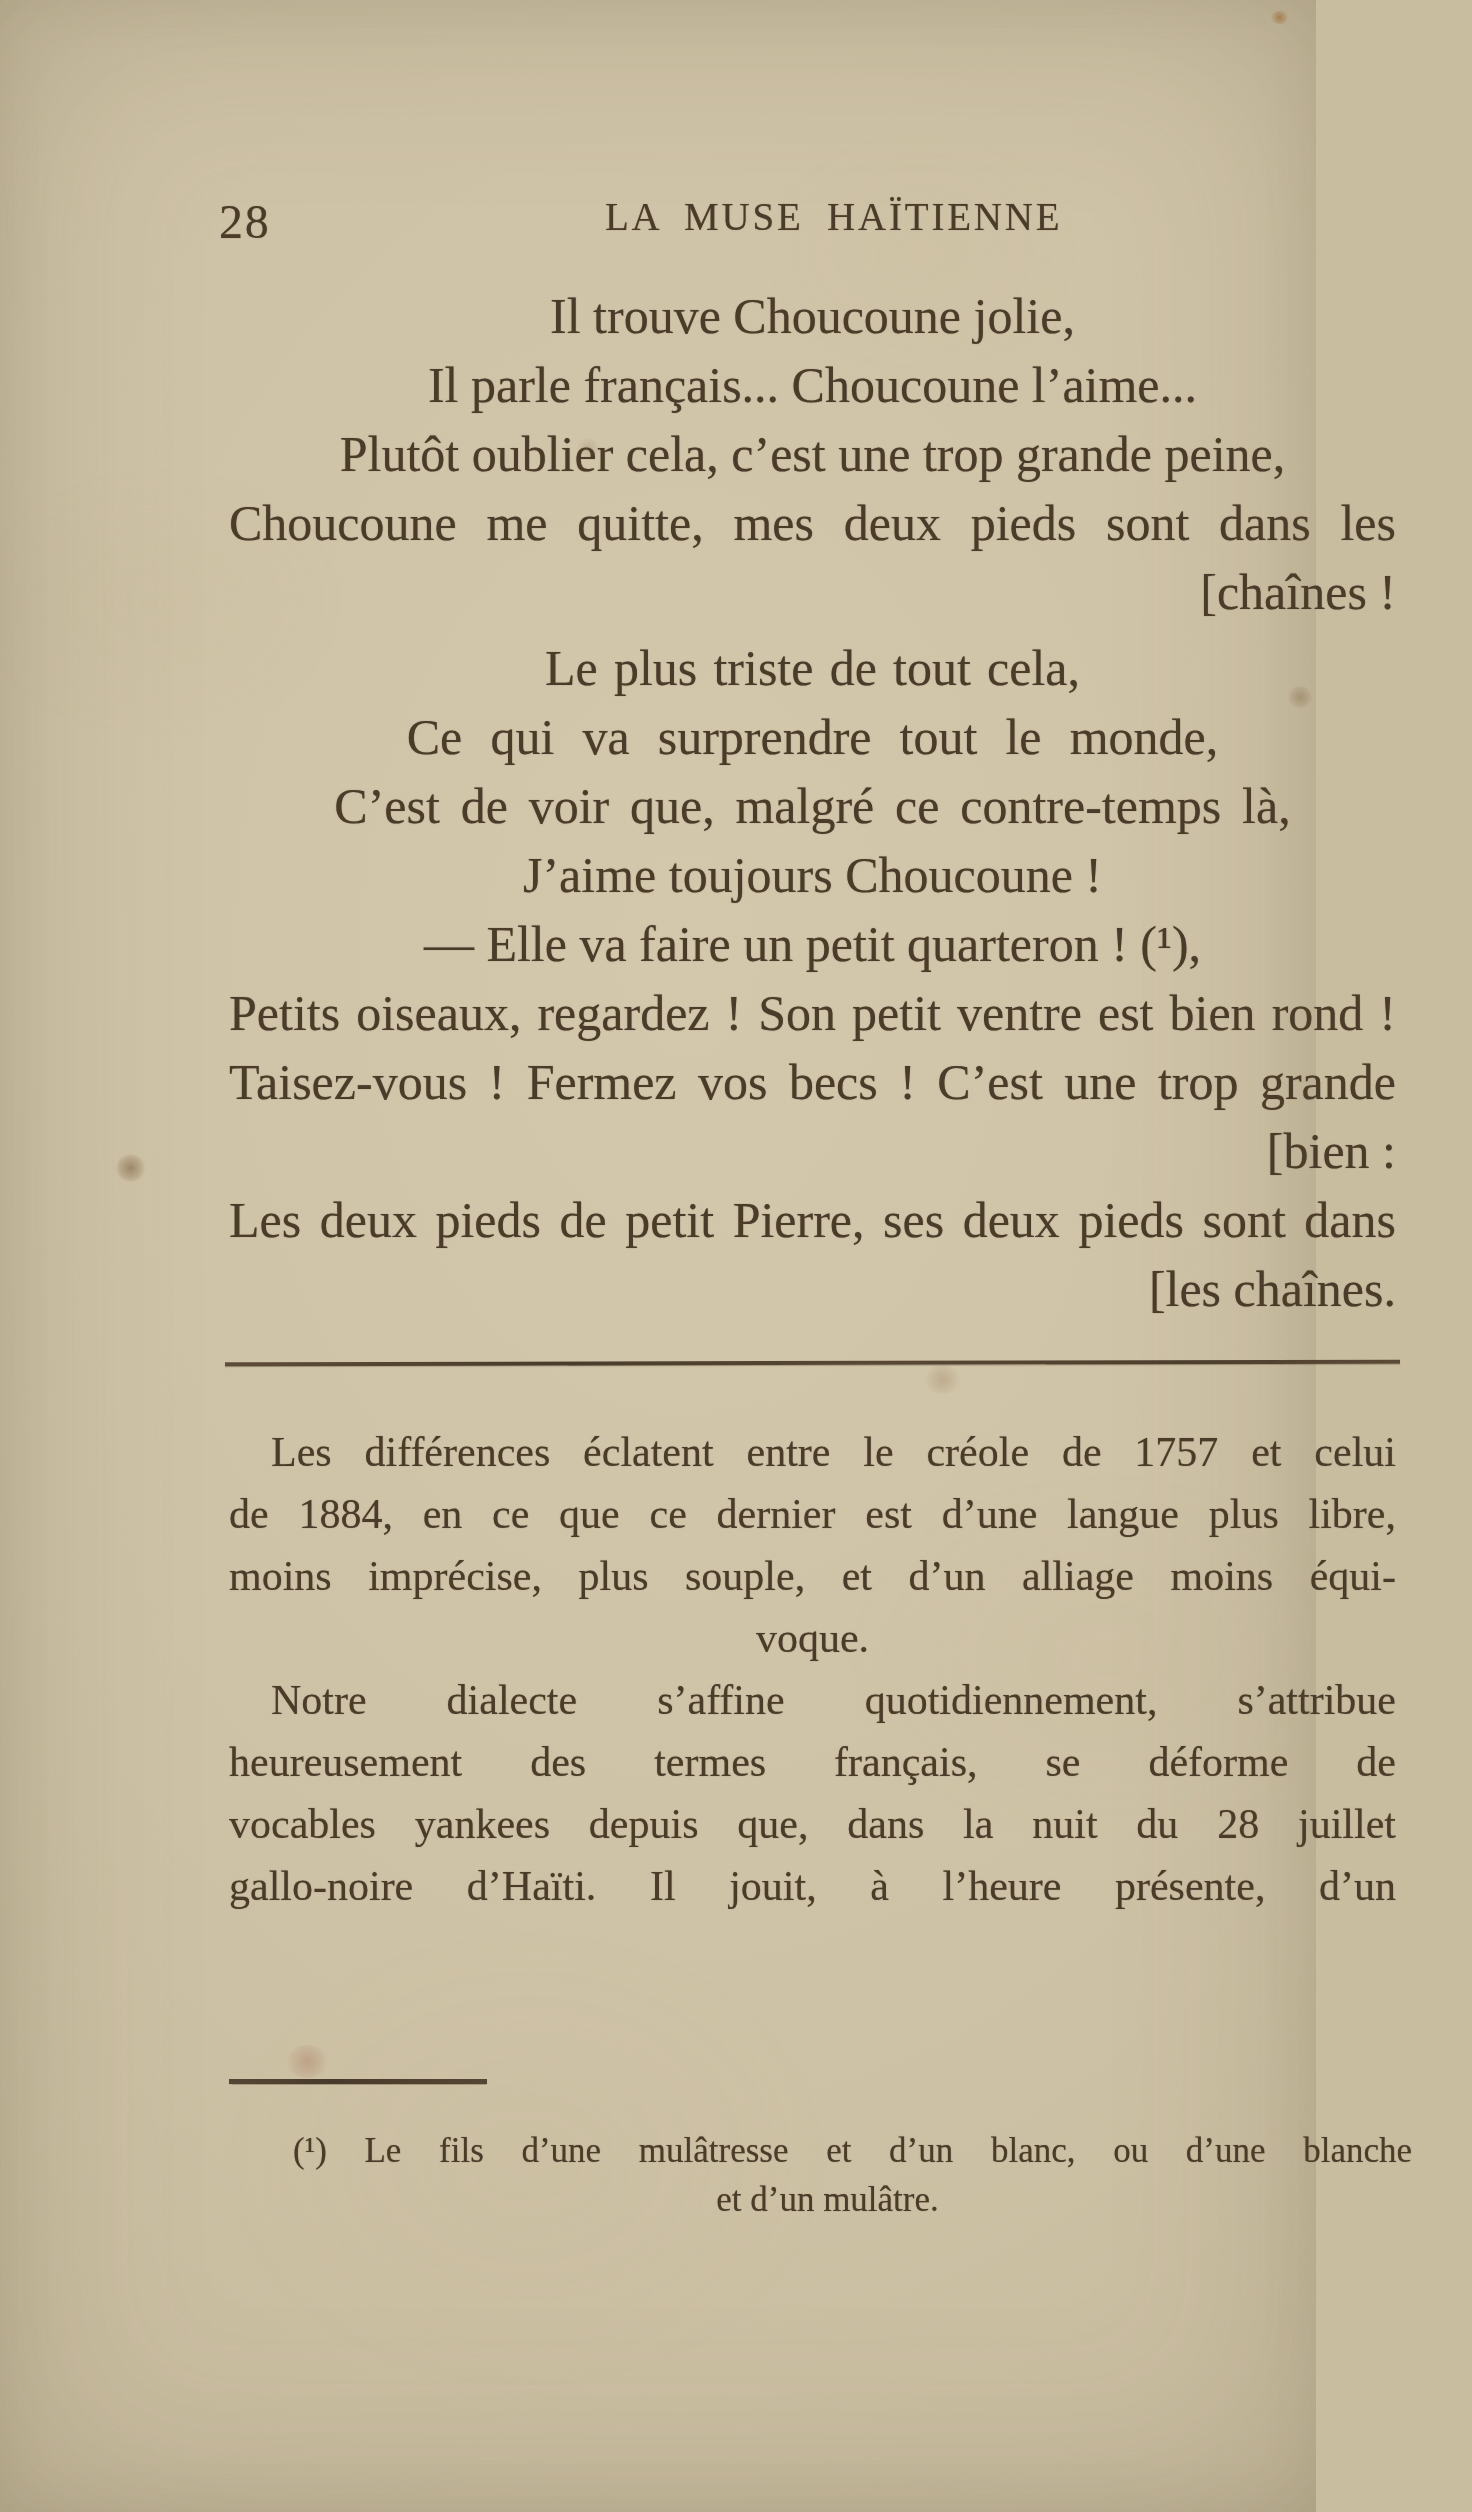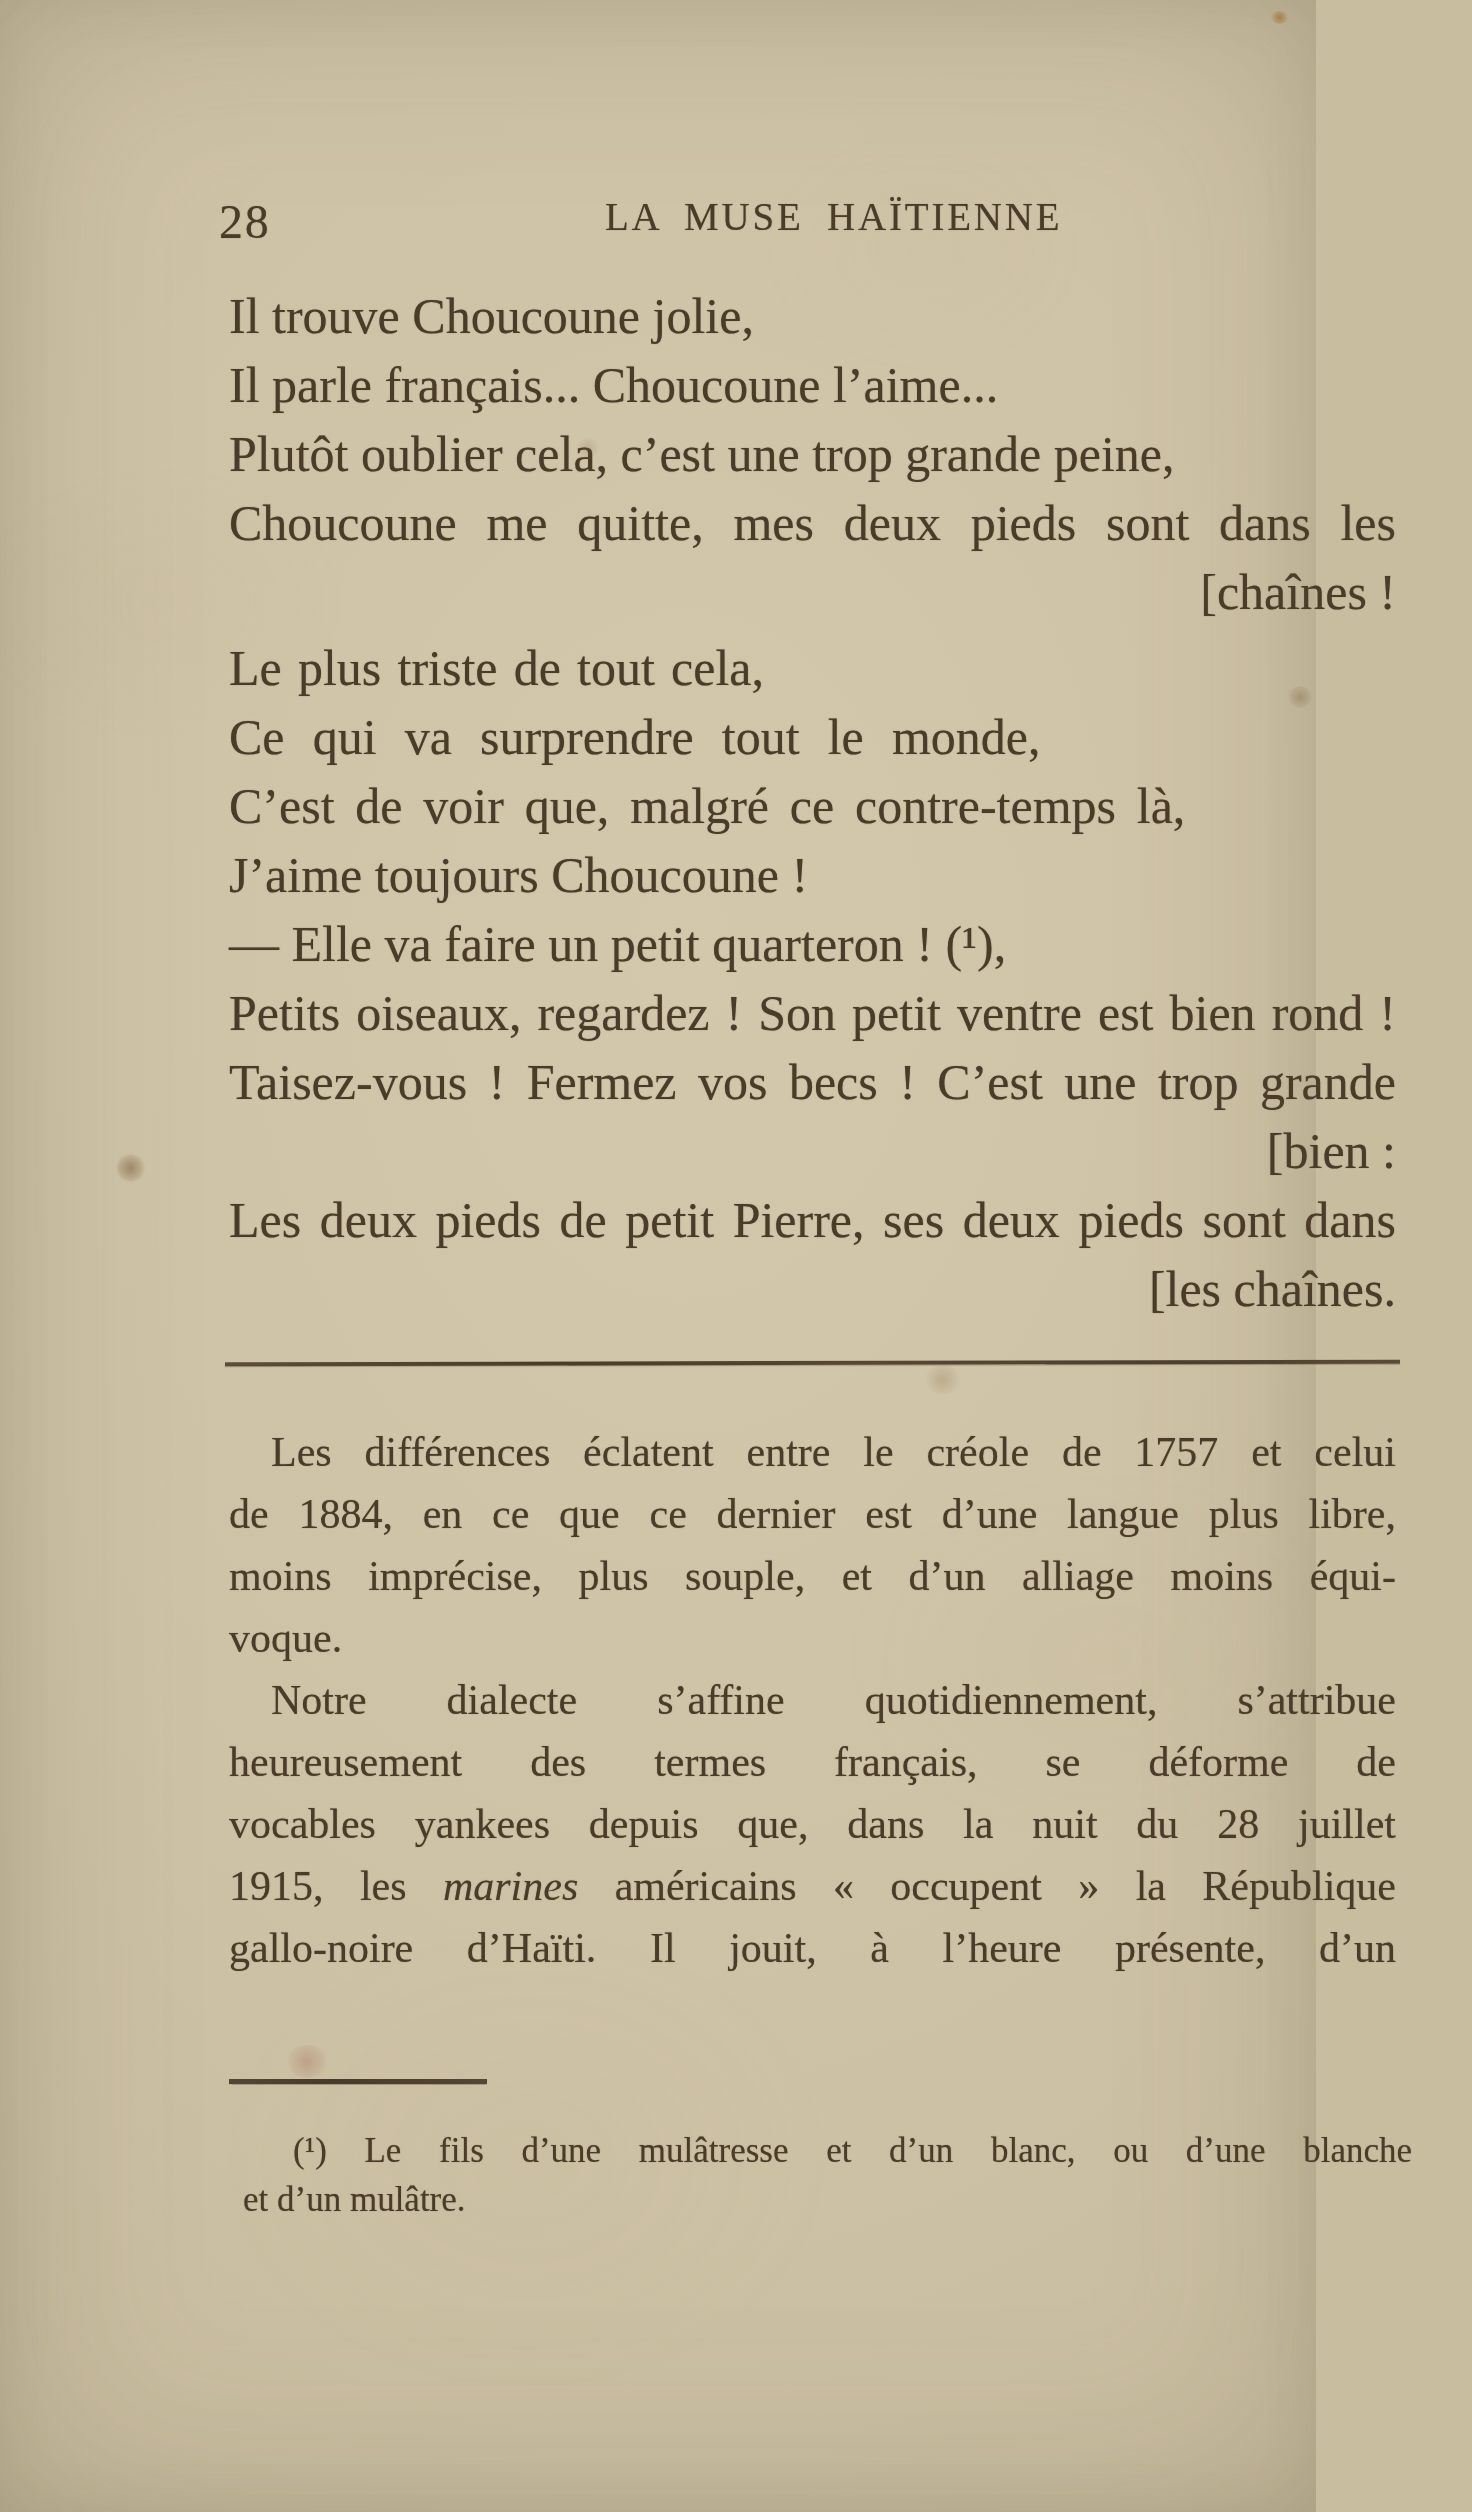--- a/index.html
+++ b/index.html
@@ -59,21 +59,21 @@
   .prose{
     position:absolute;left:229px;top:1421px;width:1167px;
     font-size:42px;line-height:62px;
   }
   .footnote{
     position:absolute;left:243px;top:2126px;width:1169px;
     font-size:35px;line-height:49px;
   }
 
   .ln{white-space:normal;}
-  .ln.align-left{text-align:left;}
+  .ln.align-left{text-align:center;}
   .ln.align-right{text-align:right;}
   .ln.align-justify{text-align:justify;text-align-last:justify;}
   .ln.indent-md{text-indent:42px;}
   .ln.indent-lg{text-indent:50px;}
   .ln em{font-style:italic;}
 
   .rule-main{
     position:absolute;left:225px;top:1361px;width:1175px;height:3.7px;border:none;margin:0;
     background:linear-gradient(90deg,#5c4c38 0%,#4a3c2b 28%,#574734 55%,#4e3f2e 82%,#5a4a36 100%);
     transform:rotate(-0.12deg);
@@ -116,21 +116,20 @@
   <hr class="rule-main">
 
   <div class="prose ink" id="prose">
       <div class="ln align-justify indent-md"><span>Les différences éclatent entre le créole de 1757 et celui</span></div>
       <div class="ln align-justify"><span>de 1884, en ce que ce dernier est d’une langue plus libre,</span></div>
       <div class="ln align-justify"><span>moins imprécise, plus souple, et d’un alliage moins équi-</span></div>
       <div class="ln align-left"><span>voque.</span></div>
       <div class="ln align-justify indent-md"><span>Notre dialecte s’affine quotidiennement, s’attribue</span></div>
       <div class="ln align-justify"><span>heureusement des termes français, se déforme de</span></div>
       <div class="ln align-justify"><span>vocables yankees depuis que, dans la nuit du 28 juillet</span></div>
-      <div class="ln align-justify"><span>1915, les </span><em>marines</em><span> américains « occupent » la République</span></div>
       <div class="ln align-justify"><span>gallo-noire d’Haïti. Il jouit, à l’heure présente, d’un</span></div>
     </div>
 
   <hr class="rule-foot">
 
   <div class="footnote ink" id="footnote">
       <div class="ln align-justify indent-lg">(¹) Le fils d’une mulâtresse et d’un blanc, ou d’une blanche</div>
       <div class="ln align-left">et d’un mulâtre.</div>
     </div>
 

